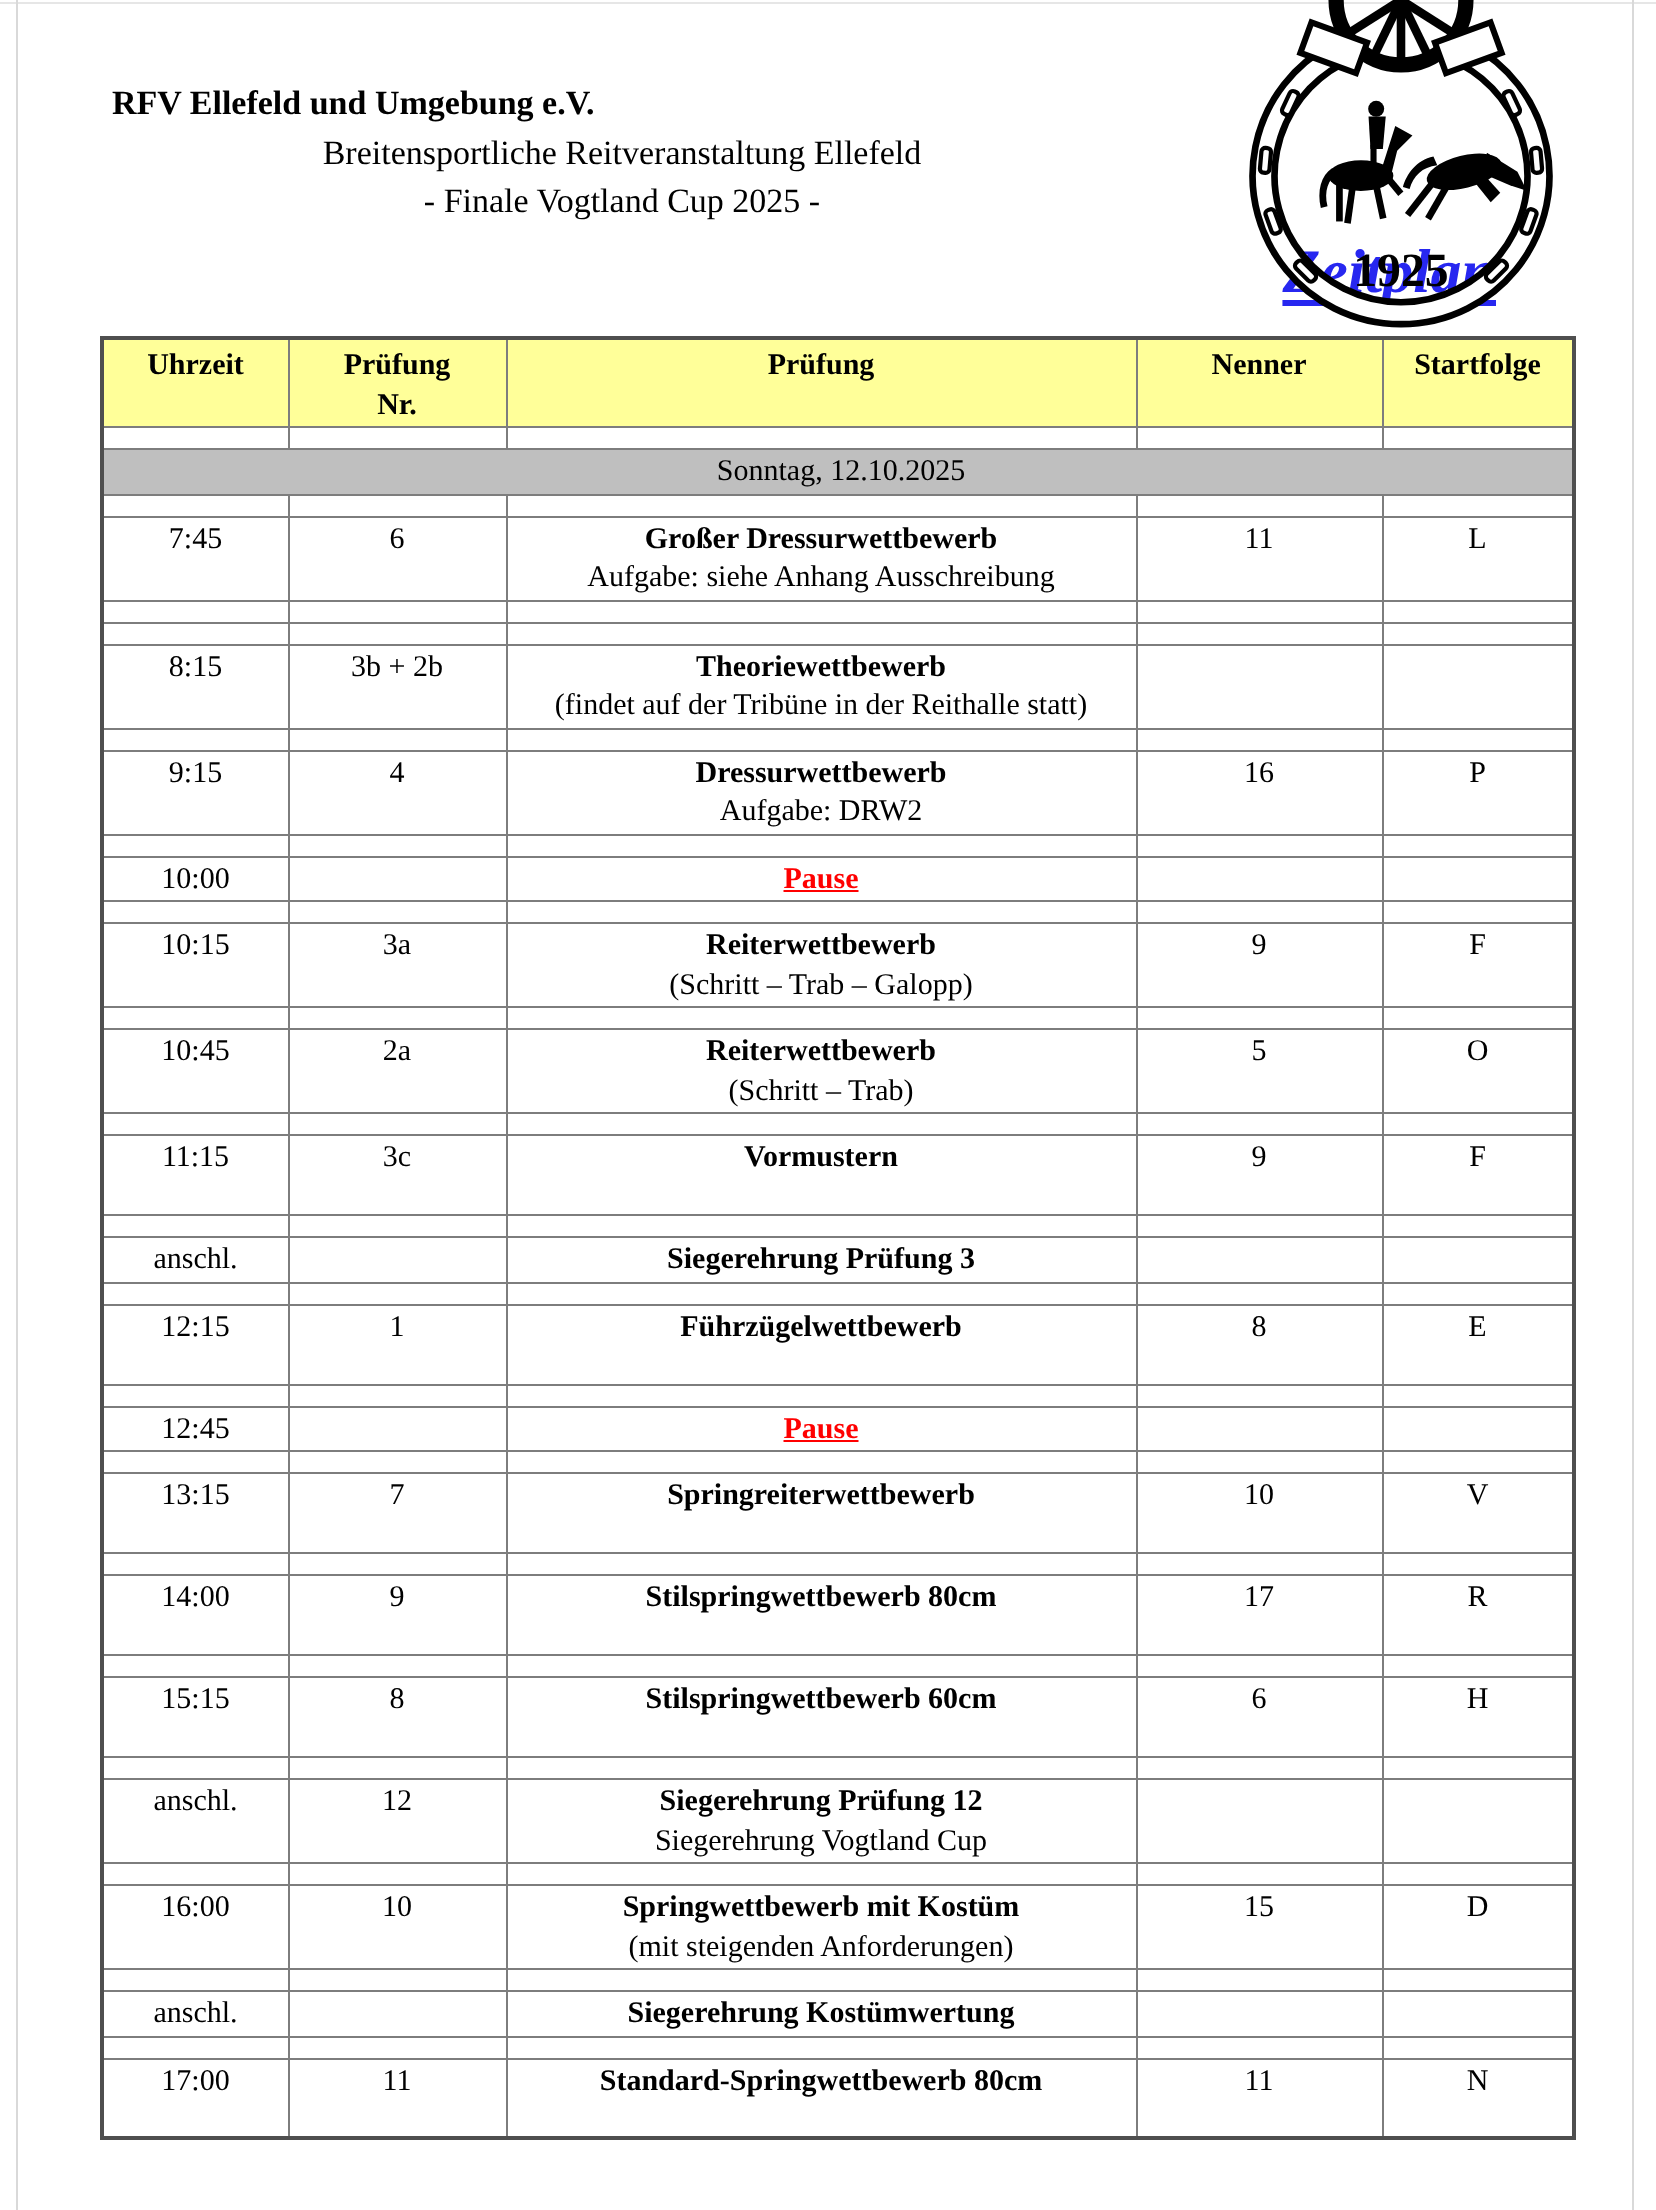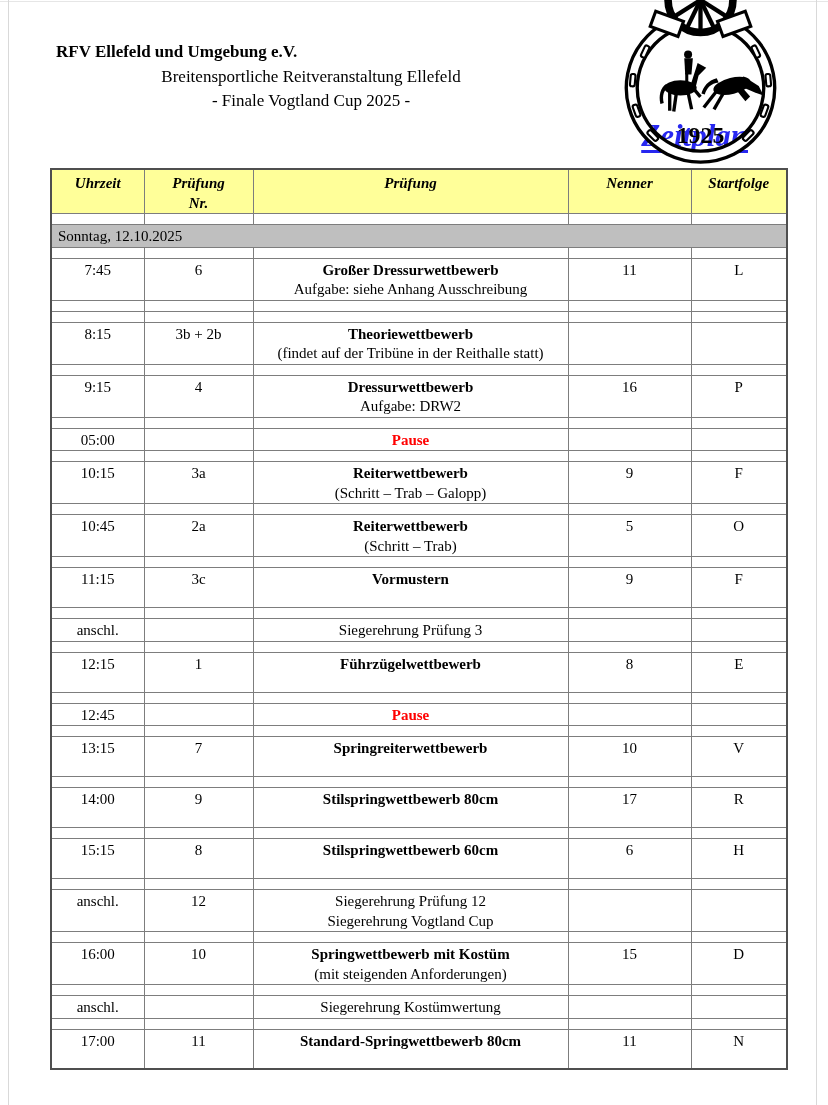--- a/index.html
+++ b/index.html
@@ -29,35 +29,35 @@
     border:2px solid #4f4f4f;
     font-size:15px;
   }
   .schedule th,.schedule td{
     border:1px solid #7d7d7d;vertical-align:top;padding:2px 3px 0 3px;
     text-align:center;line-height:1.3;overflow:hidden;
   }
   .schedule th{
     background:var(--header-bg,#ffff99);font-weight:bold;font-size:15px;padding-top:4px;
   }
-  .schedule th span{display:block;font-style:italic;}
+  .schedule th span{display:block;}
   tr.r-head{height:42px;}
   tr.r-spacer{height:11px;}
   tr.r-spacer td{padding:0;}
   tr.r-date{height:21px;}
   td.date-cell{
-    background:var(--date-bg,#bfbfbf);text-align:left;padding-left:6px;
+    background:var(--date-bg,#bfbfbf);text-align:center;padding-left:6px;
     vertical-align:middle;font-size:15px;
   }
   tr.r-tall{height:40px;}
   tr.r-short{height:21px;}
   tr.r-last{height:40px;}
   .t-bold{font-weight:bold;}
-  .t-pause{font-weight:bold;color:var(--pause-red,#ff0000);}
-  .t-plain{font-weight:normal;}
+  .t-pause{font-weight:bold;color:var(--pause-red,#ff0000);text-decoration:underline;}
+  .t-plain{font-weight:bold;}
   .sub-line{font-weight:normal;color:#000;}
 </style>
 </head>
 <body>
 
 <div class="page-edge-top"></div>
 <div class="page-edge-left"></div>
 <div class="page-edge-right"></div>
 
 <div class="header-block">
@@ -224,21 +224,21 @@
         <td>P</td>
       </tr>
       <tr class="r-spacer">
         <td></td>
         <td></td>
         <td></td>
         <td></td>
         <td></td>
       </tr>
       <tr class="r-short">
-        <td>05:00</td>
+        <td>10:00</td>
         <td></td>
         <td>
           <div class="t-pause">Pause</div>
         </td>
         <td></td>
         <td></td>
       </tr>
       <tr class="r-spacer">
         <td></td>
         <td></td>

